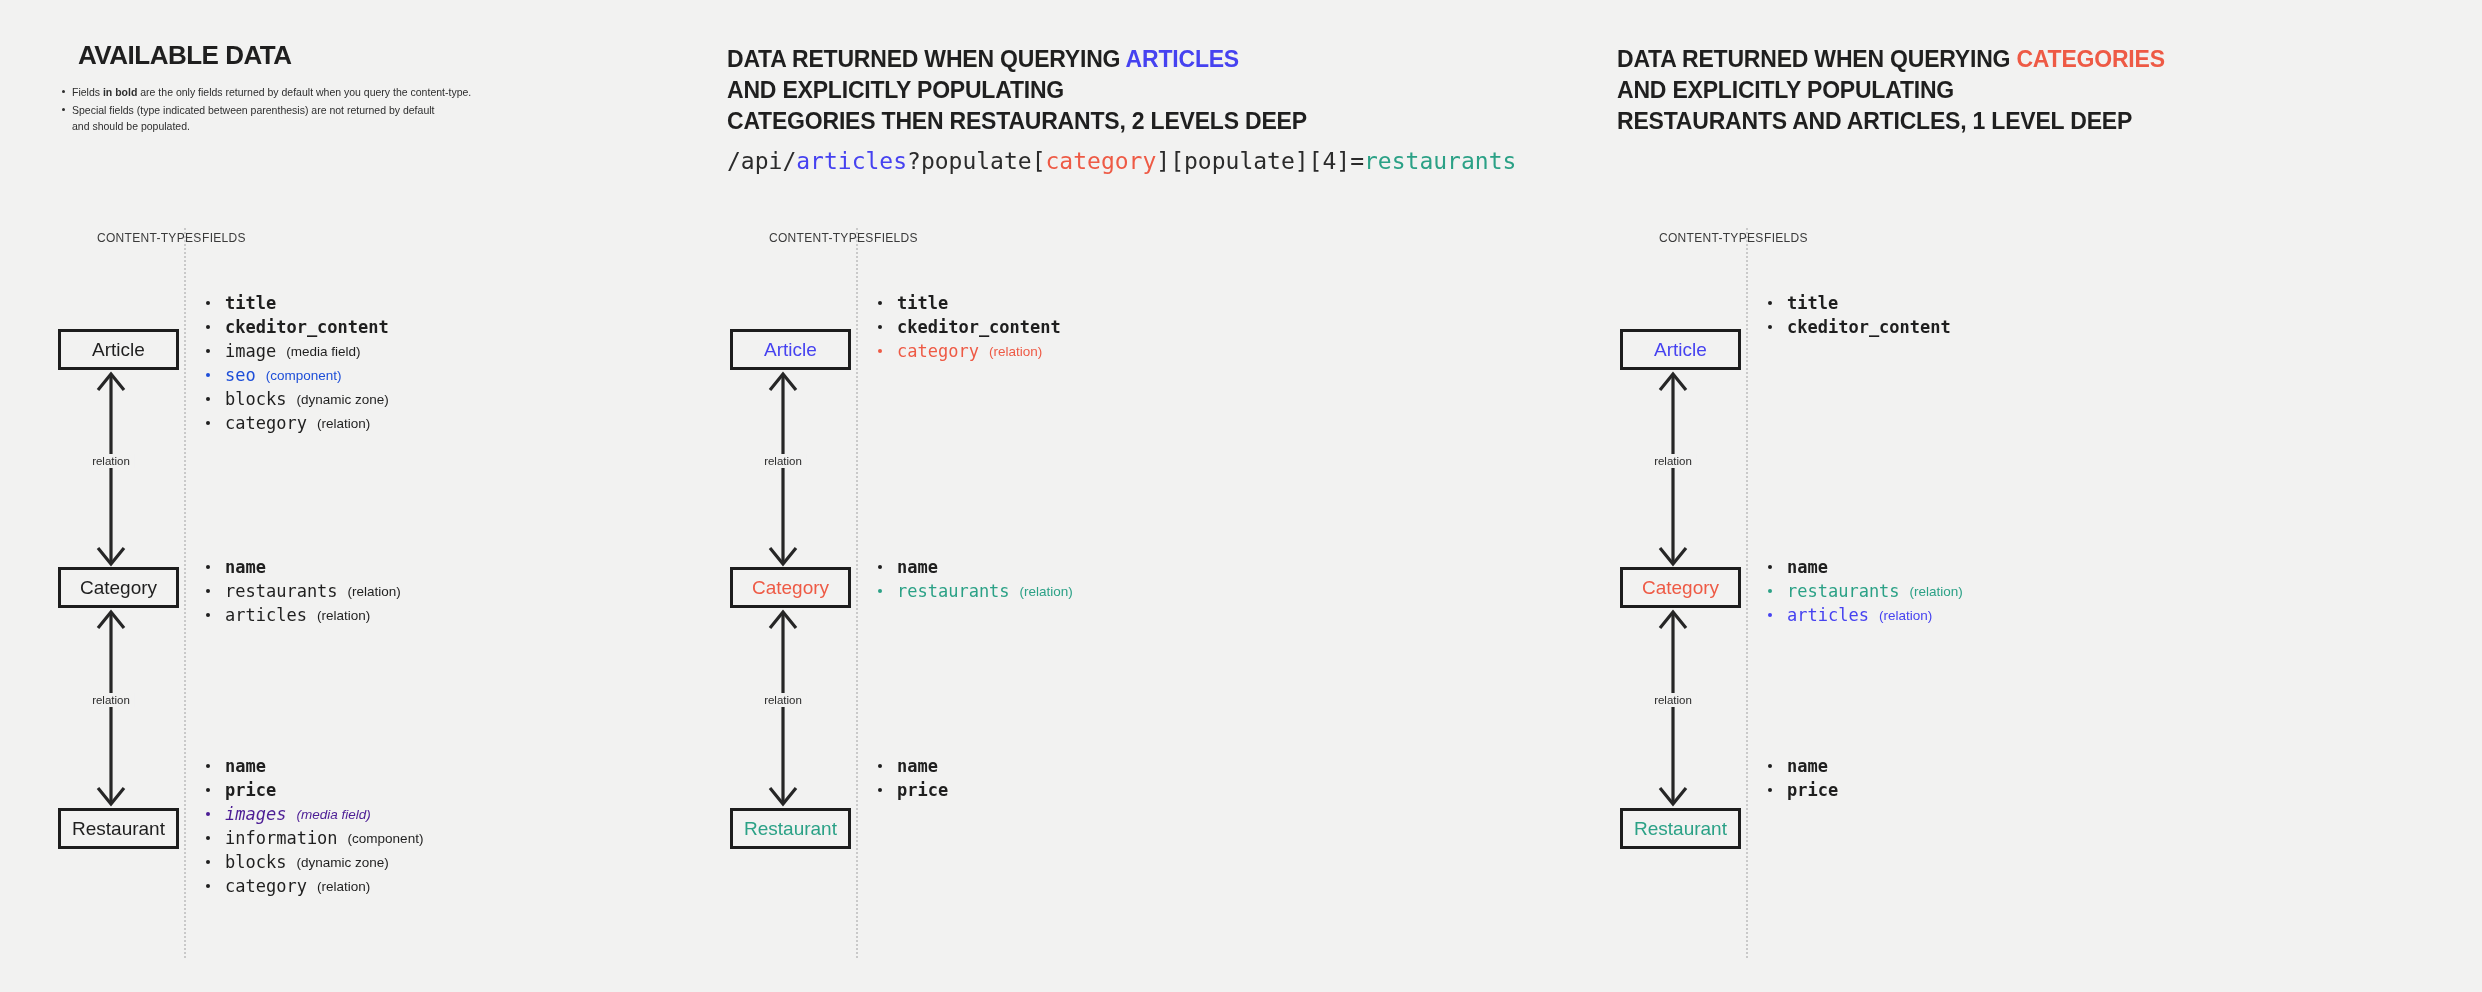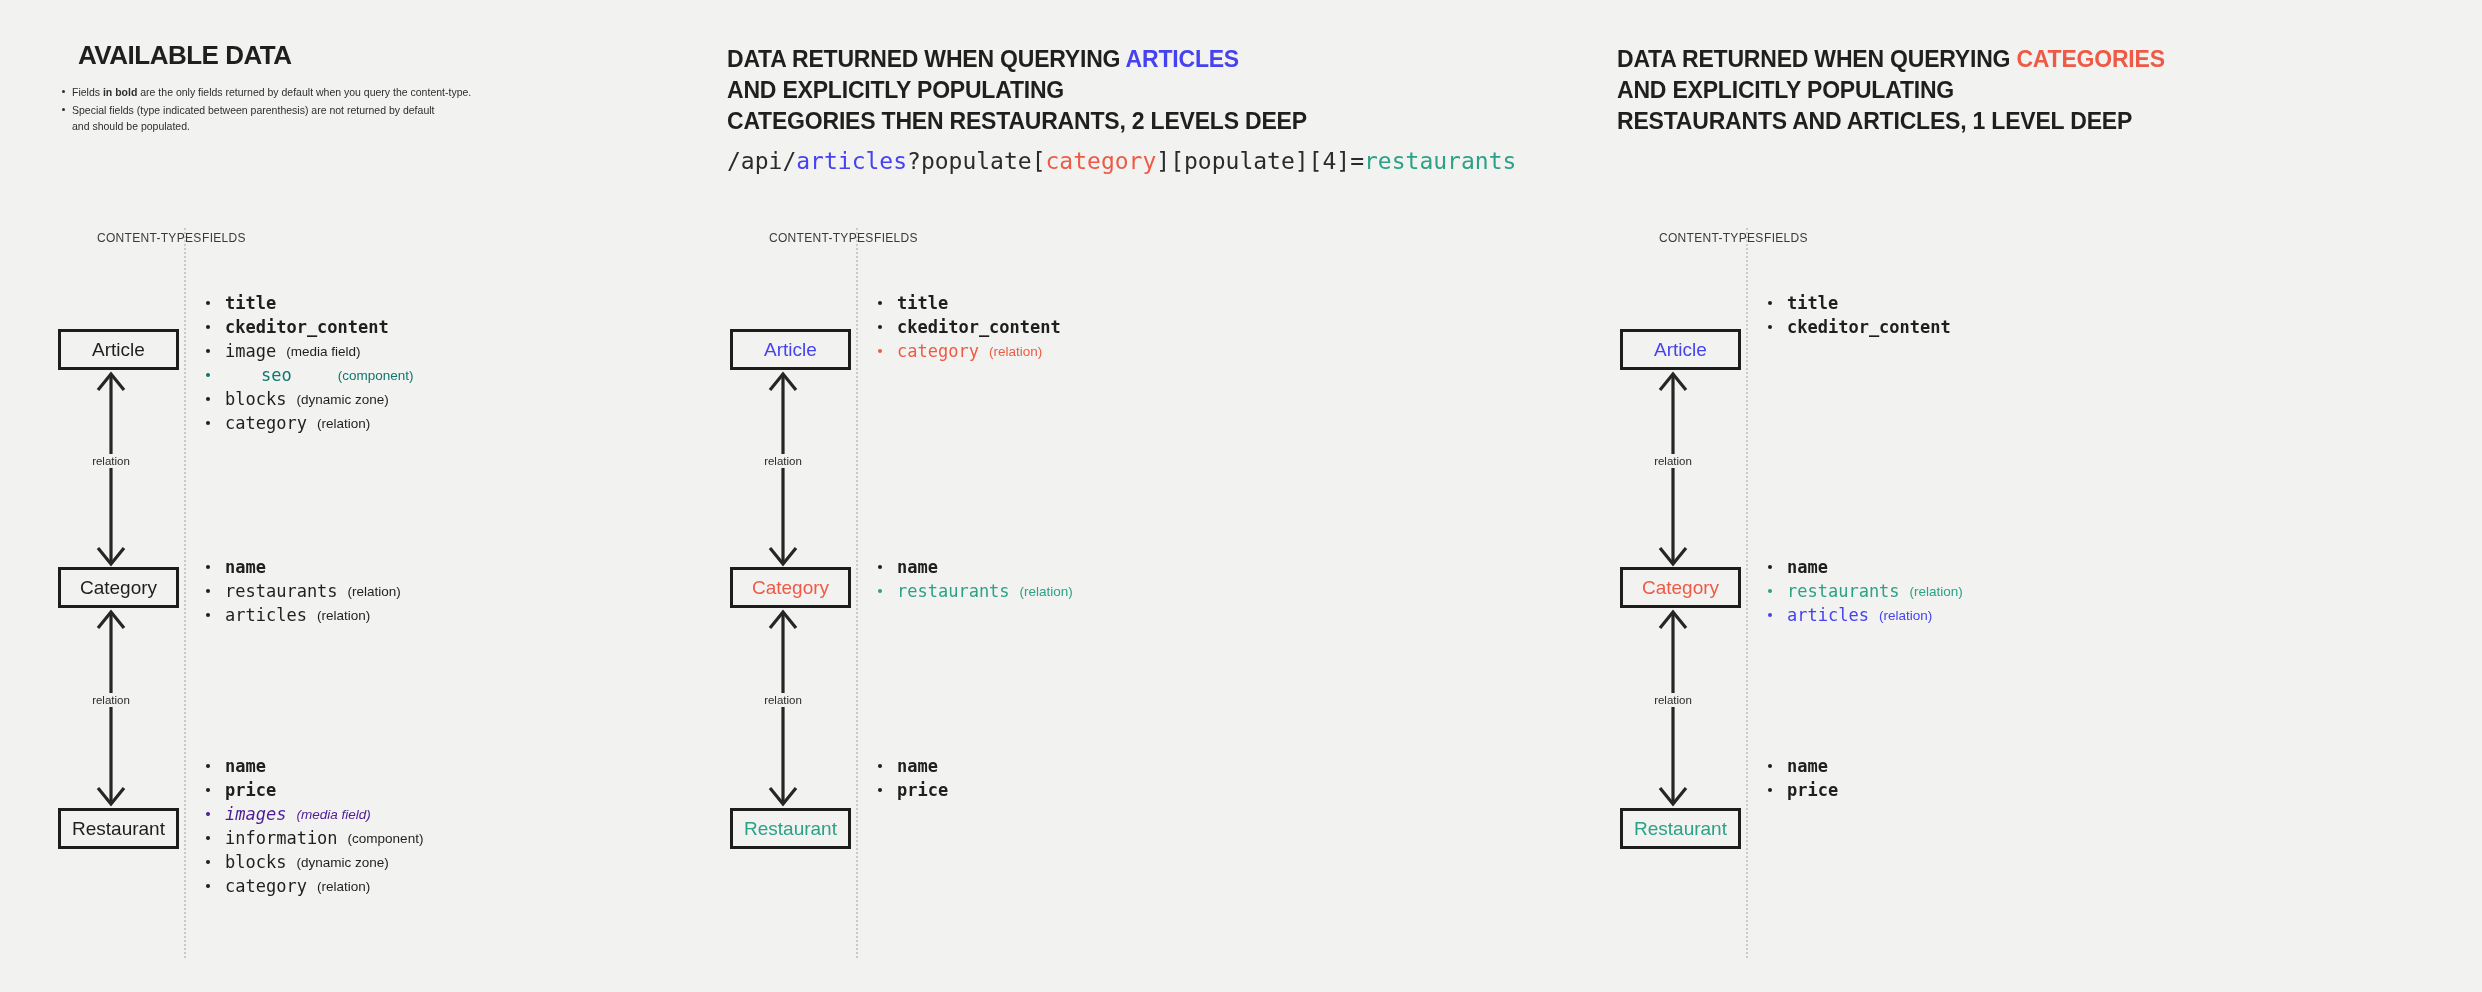--- a/index.html
+++ b/index.html
@@ -124,21 +124,21 @@
         </div>
         <div class="frow" style="color: rgb(31, 31, 31);">
           <span class="fbullet"></span>
           <span class="fname bold">ckeditor_content</span>
         </div>
         <div class="frow" style="color: rgb(31, 31, 31);">
           <span class="fbullet"></span>
           <span class="fname">image</span>
           <span class="ftype">(media field)</span>
         </div>
-        <div class="frow" style="color: #0f766e; gap: 36px;">
+        <div class="frow" style="color: #1d4ed8;">
           <span class="fbullet"></span>
           <span class="fname">seo</span>
           <span class="ftype">(component)</span>
         </div>
         <div class="frow" style="color: rgb(31, 31, 31);">
           <span class="fbullet"></span>
           <span class="fname">blocks</span>
           <span class="ftype">(dynamic zone)</span>
         </div>
         <div class="frow" style="color: rgb(31, 31, 31);">

